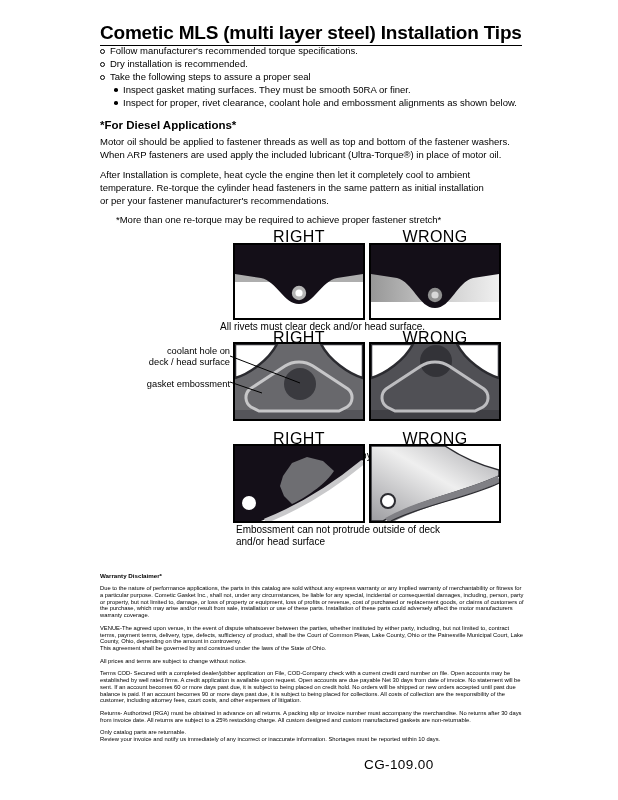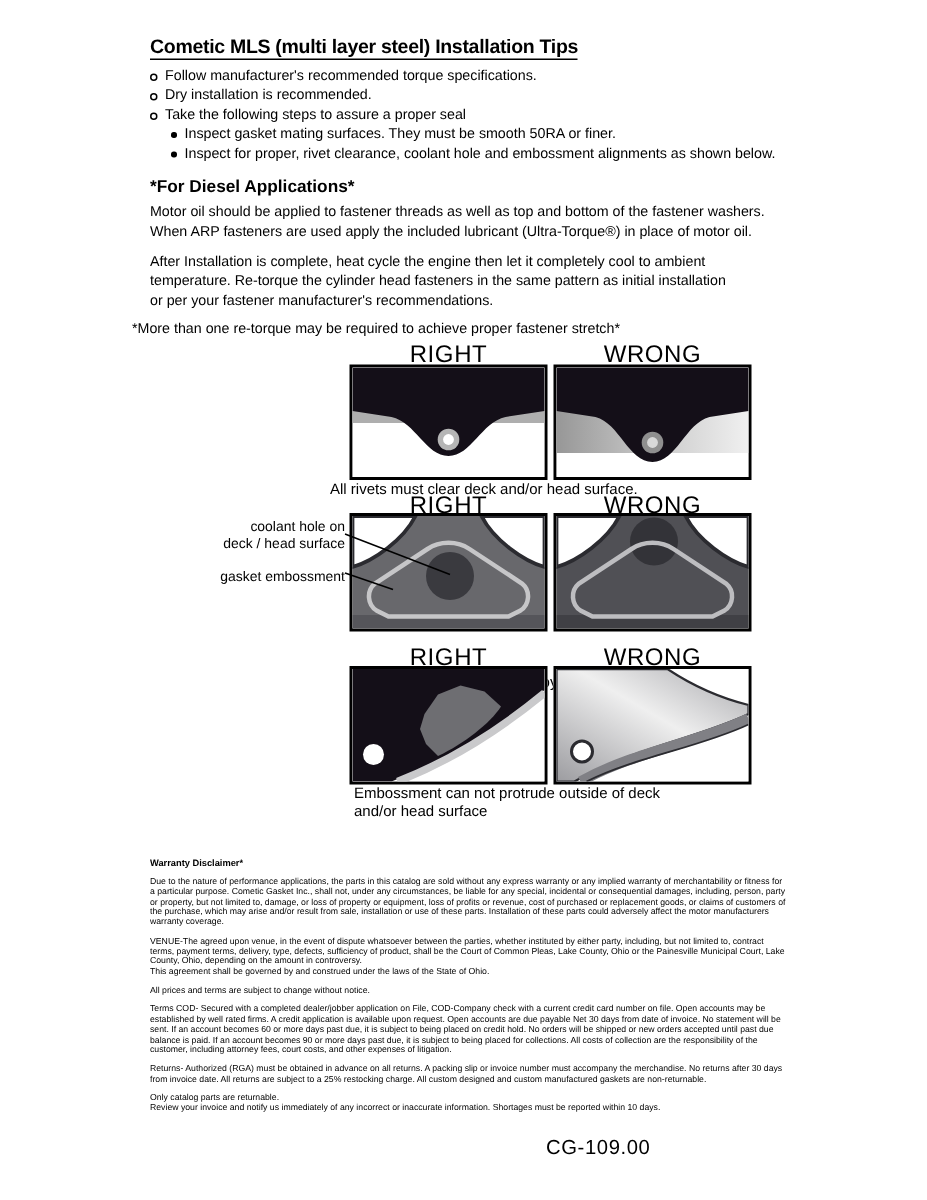--- a/index.html
+++ b/index.html
@@ -2,21 +2,21 @@
 <html><head>
 <meta charset="utf-8">
 <style>
   html,body{margin:0;padding:0;background:#ffffff;}
   .page{
     position:relative;width:618px;height:800px;background:#ffffff;
     font-family:"Liberation Sans", sans-serif;color:#000;overflow:hidden;
   }
   .abs{position:absolute;}
   .title{
-    font-weight:bold;font-size:13px;letter-spacing:-0.2px;
+    font-weight:bold;font-size:19px;letter-spacing:-0.2px;
     border-bottom:1.6px solid #000;padding-bottom:1px;display:inline-block;
   }
   .body-text{font-size:9.5px;line-height:13px;}
   .bullet{position:relative;padding-left:10px;}
   .bullet::before{
     content:"";position:absolute;left:0;top:4.5px;width:3px;height:3px;
     border:0.9px solid #000;border-radius:50%;
   }
   .sub-bullet{position:relative;padding-left:9px;margin-left:14px;}
   .sub-bullet::before{
@@ -54,21 +54,21 @@
   <div class="abs section-heading" style="left:100px;top:119px;">*For Diesel Applications*</div>
   <div class="abs body-text" style="left:100px;top:135px;width:440px;">
     <div>Motor oil should be applied to fastener threads as well as top and bottom of the fastener washers.</div>
     <div>When ARP fasteners are used apply the included lubricant (Ultra-Torque®) in place of motor oil.</div>
   </div>
   <div class="abs body-text" style="left:100px;top:168px;width:440px;">
     <div>After Installation is complete, heat cycle the engine then let it completely cool to ambient</div>
     <div>temperature. Re-torque the cylinder head fasteners in the same pattern as initial installation</div>
     <div>or per your fastener manufacturer's recommendations.</div>
   </div>
-  <div class="abs body-text" style="left:88px;top:213px;text-align:center;">*More than one re-torque may be required to achieve proper fastener stretch*</div>
+  <div class="abs body-text" style="left:116px;top:213px;text-align:center;">*More than one re-torque may be required to achieve proper fastener stretch*</div>
 
   <div class="abs dz-label" style="left:233px;top:228px;">RIGHT</div>
   <div class="abs dz-label" style="left:369px;top:228px;">WRONG</div>
 
   <div class="abs panel" style="left:233px;top:243px;">
     <svg width="128" height="73" viewBox="0 0 128 73">
       <rect width="128" height="73" fill="#ffffff"></rect>
       <rect y="29" width="128" height="8" fill="#aeaeae"></rect>
       <path d="M0,0 H128 V29 L102,33 C86,36.5 79,59 64,59 C49,59 42,36.5 26,33 L0,29 Z" fill="#140f18"></path>
       <circle cx="64" cy="48" r="7.2" fill="#b5b5b5"></circle>

